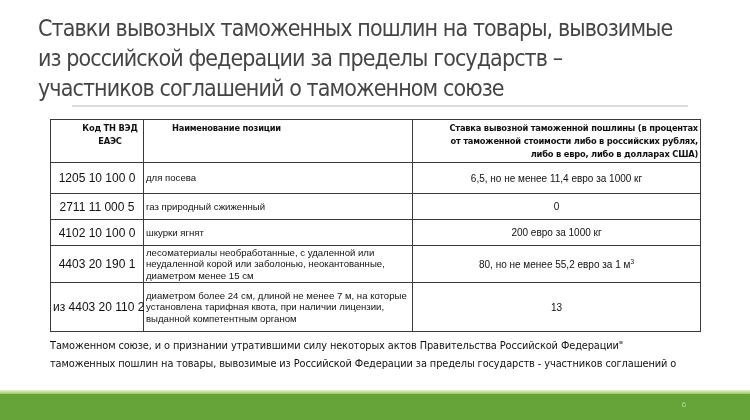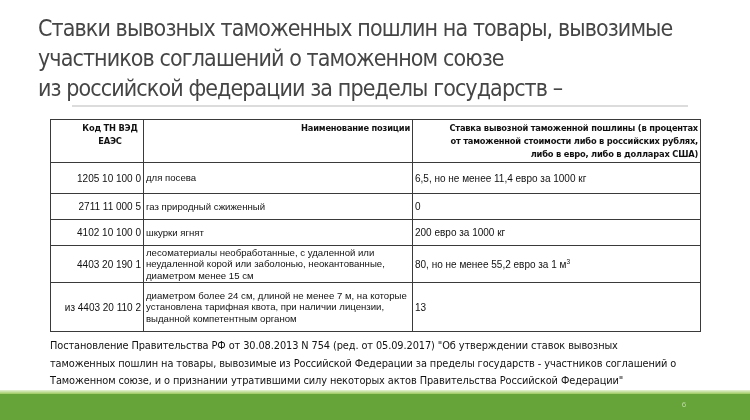--- a/index.html
+++ b/index.html
@@ -68,31 +68,31 @@
       line-height: 13px;
       vertical-align: top;
       padding-top: 2px;
       letter-spacing: -0.2px;
       padding-left: 28px;
     }
     col.c-code { width: 93px; }
     col.c-name { width: 269px; }
     col.c-rate { width: 288px; }
     th.h-code { text-align: center; }
-    th.h-name { text-align: right; }
+    th.h-name { text-align: left; }
     th.h-rate { text-align: right; }
     tr.hdr { height: 43px; }
     tr.r1 { height: 31px; }
     tr.r2 { height: 26px; }
     tr.r3 { height: 26px; padding-left: 16px; }
     tr.r4 { height: 37px; }
     tr.r5 { height: 49px; }
-    td.code { text-align: right; white-space: nowrap; padding-left: 1px; font-size: 10px; }
+    td.code { text-align: center; white-space: nowrap; padding-left: 1px; font-size: 12px; }
     td.name { text-align: left; line-height: 11.5px; padding-left: 2px; font-size: 9.6px; }
-    td.rate { text-align: left; font-size: 10px; }
+    td.rate { text-align: center; font-size: 10px; }
     sup { font-size: 6.5px; vertical-align: top; position: relative; top: -1px; }
     .footnote {
       position: absolute;
       left: 50px;
       top: 337px;
       width: 660px;
       font-family: "DejaVu Sans", sans-serif;
       font-size: 9.8px;
       line-height: 17.5px;
       color: #111;
@@ -126,22 +126,22 @@
       text-align: center;
     }
   </style>
 </head>
 <body>
 
 <div class="slide">
 
   <div class="title">
     <span class="title-line">Ставки вывозных таможенных пошлин на товары, вывозимые</span>
+    <span class="title-line">из российской федерации за пределы государств –</span>
     <span class="title-line">участников соглашений о таможенном союзе</span>
-    <span class="title-line">из российской федерации за пределы государств –</span>
   </div>
 
   <div class="divider"></div>
 
   <table class="rates">
     <colgroup>
       <col class="c-code">
       <col class="c-name">
       <col class="c-rate">
     </colgroup>
@@ -173,22 +173,21 @@
     </tr>
     <tr class="r5">
       <td class="code">из 4403 20 110 2</td>
       <td class="name">диаметром более 24 см, длиной не менее 7 м, на которые установлена тарифная квота, при наличии лицензии, выданной компетентным органом</td>
       <td class="rate">13</td>
     </tr>
   </tbody>
     </table>
 
   <div class="footnote">
-    <span class="footnote-line">Постановление Правительства РФ от 30.08.2013 N 754 (ред. от 05.09.2017) "Об утверждении ставок вывозных</span>
+    <span class="footnote-line">Таможенном союзе, и о признании утратившими силу некоторых актов Правительства Российской Федерации"</span>
     <span class="footnote-line">таможенных пошлин на товары, вывозимые из Российской Федерации за пределы государств - участников соглашений о</span>
-    <span class="footnote-line">Таможенном союзе, и о признании утратившими силу некоторых актов Правительства Российской Федерации"</span>
   </div>
 
   <div class="bottom-band-light"></div>
   <div class="bottom-band"></div>
   <div class="page-number">6</div>
 
 </div>
 
 </body></html>

